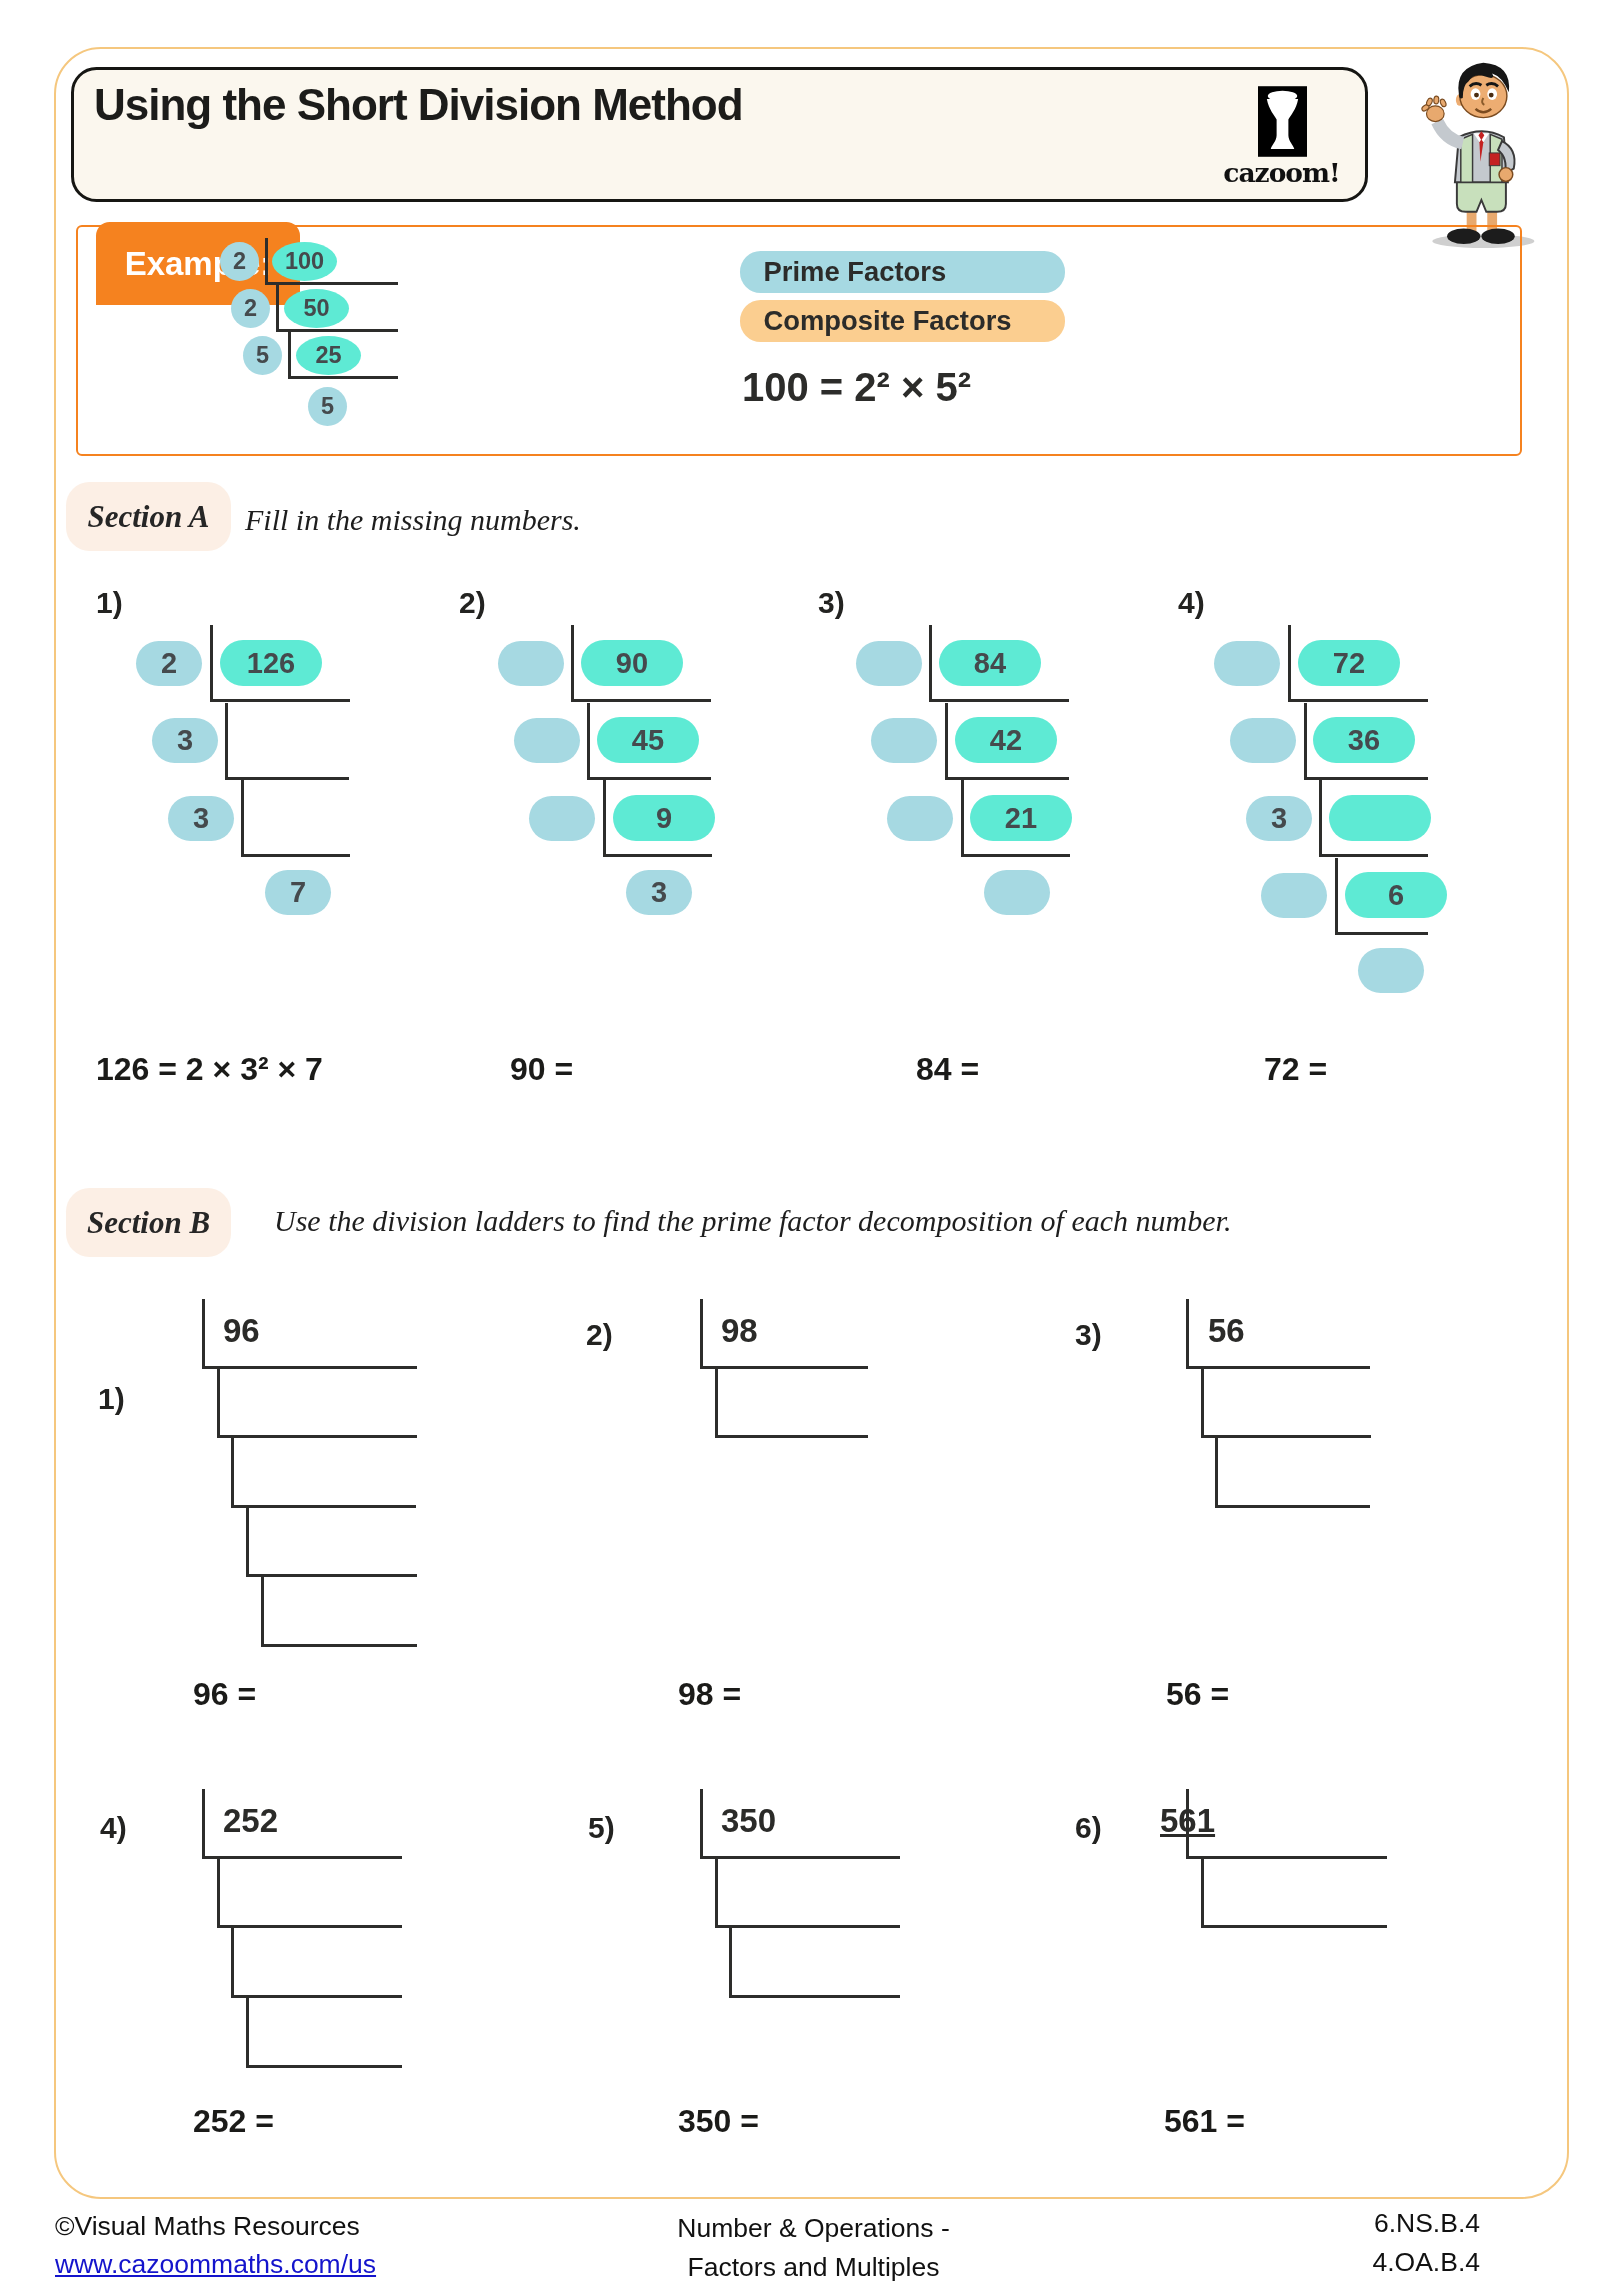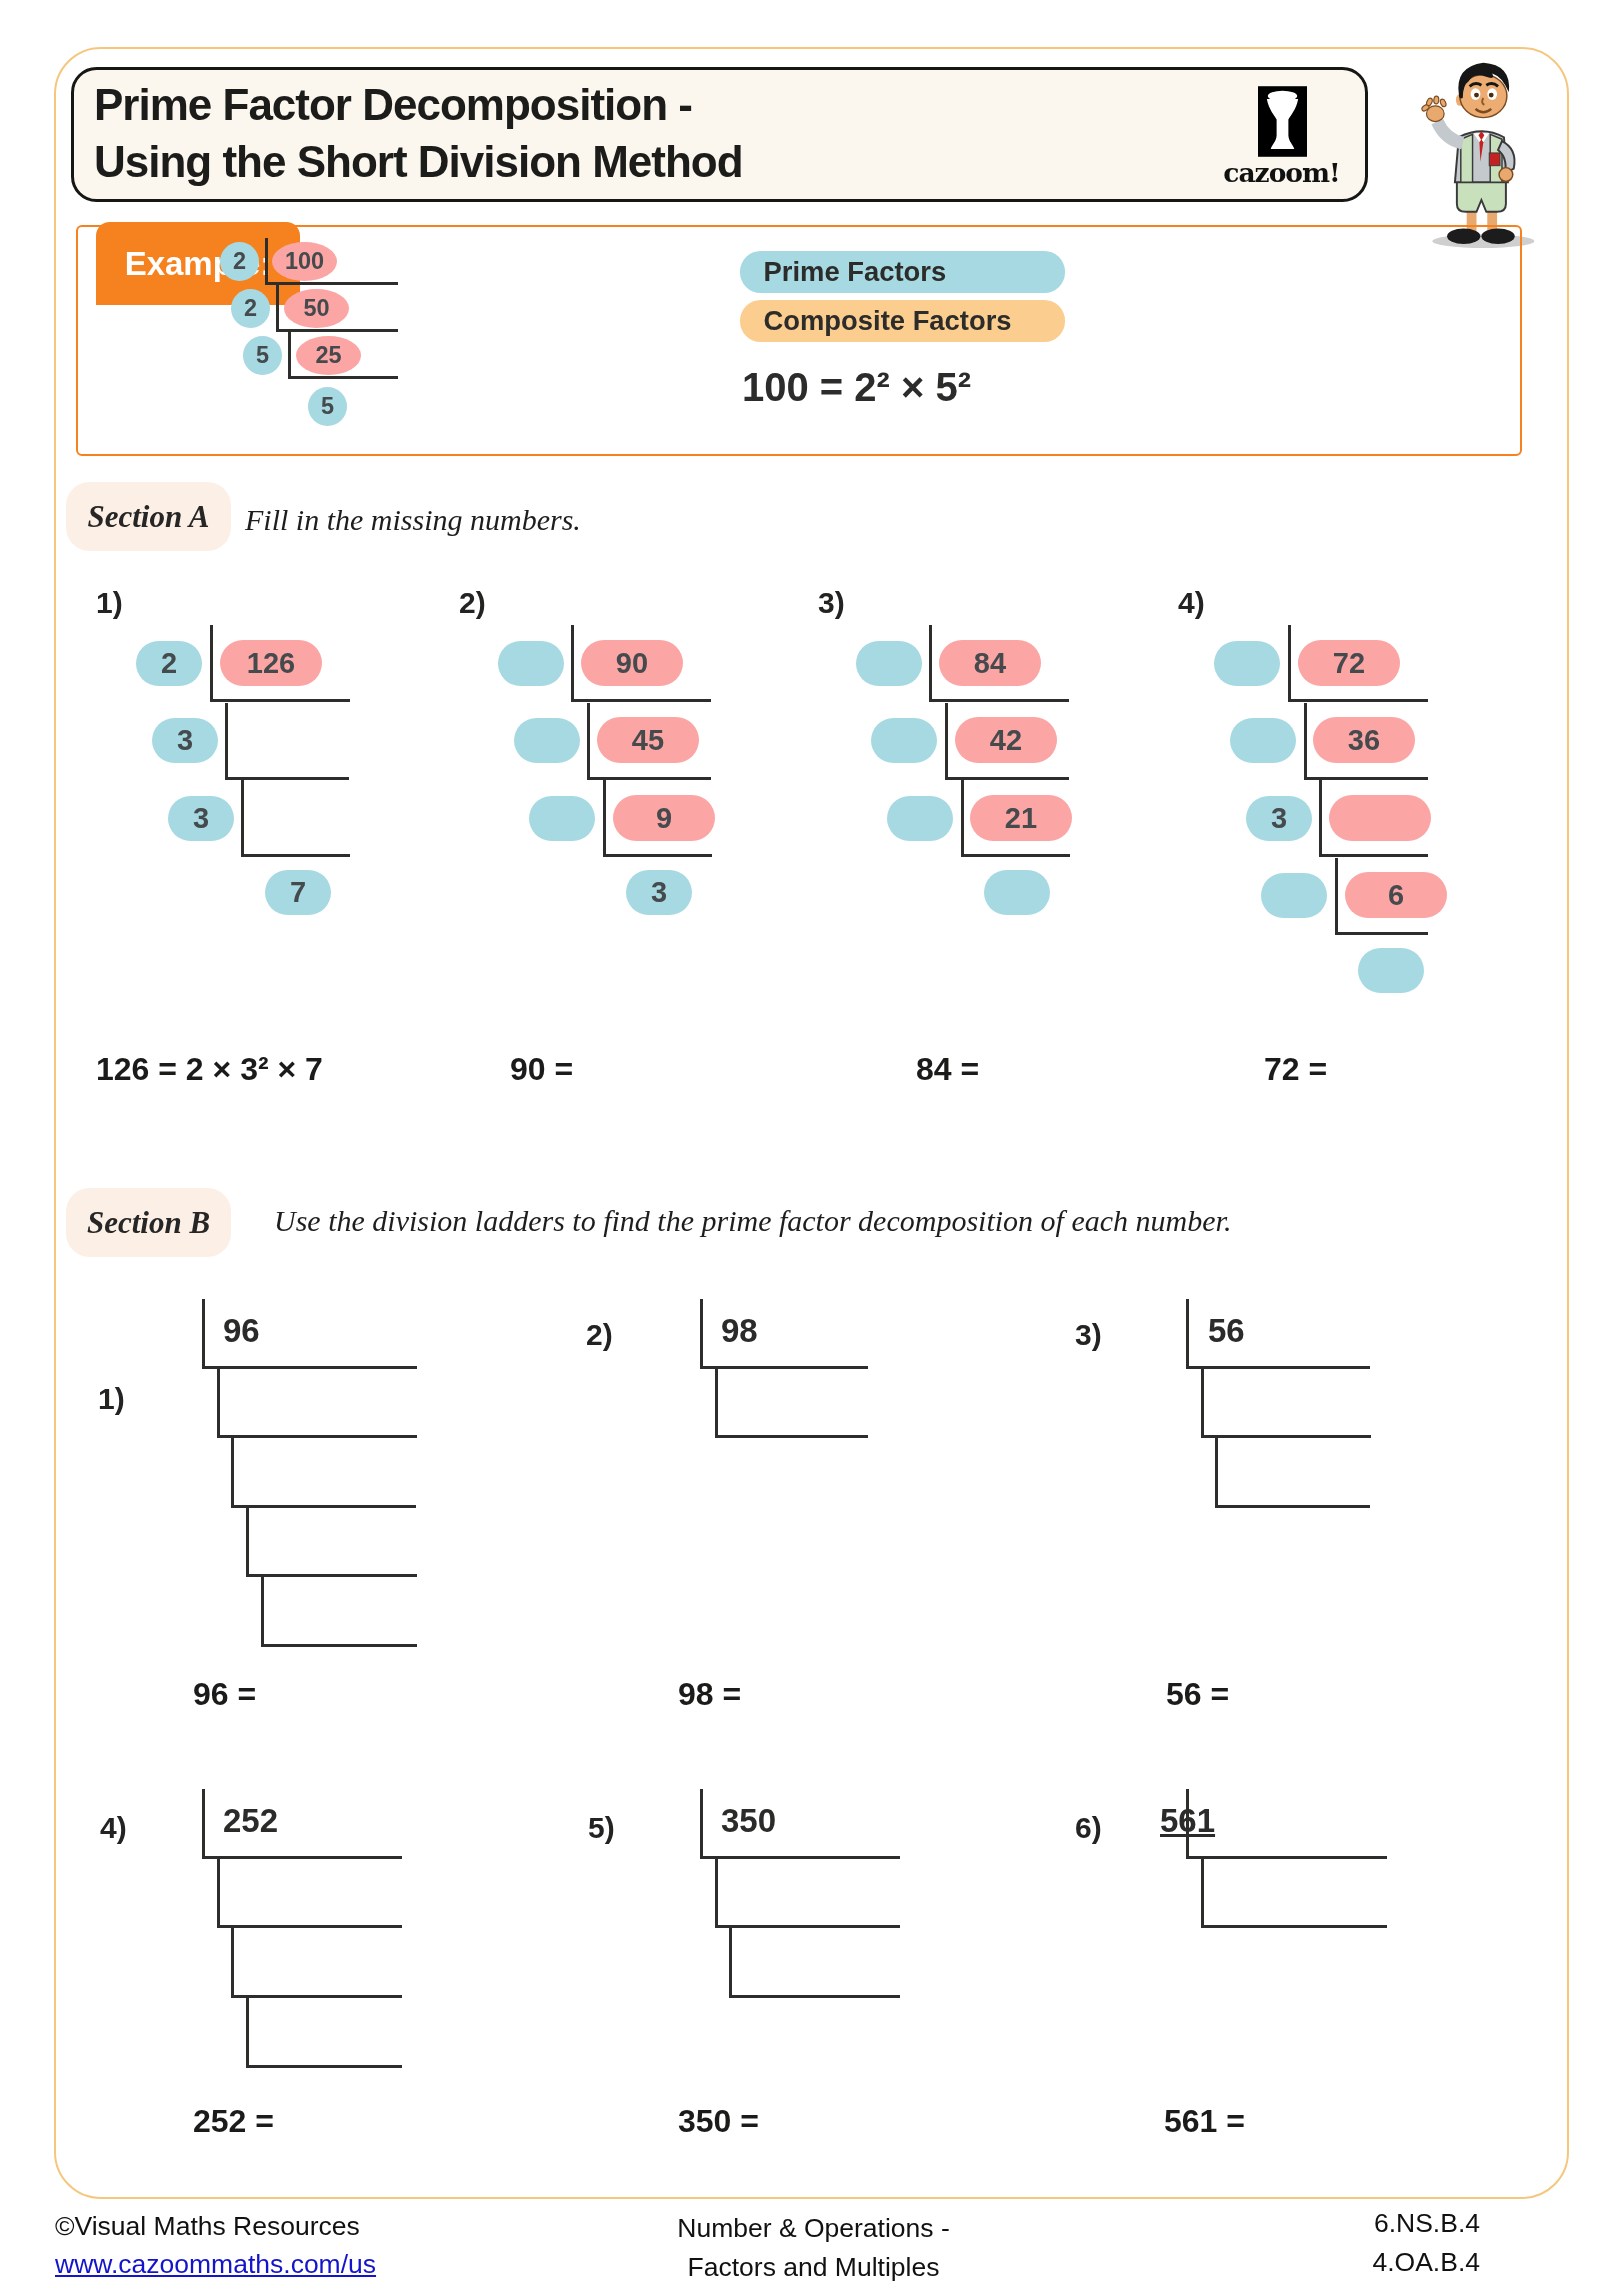--- a/index.html
+++ b/index.html
@@ -30,38 +30,37 @@
   .section-pill{left:66px;width:165px;height:69px;background:#FCEFE5;border-radius:23.5px;
         display:flex;align-items:center;justify-content:center;
         font-family:"Liberation Serif",serif;font-style:italic;font-weight:bold;
         font-size:31px;color:#262626;}
   .instruction{font-family:Liberation Serif, serif;font-style:italic;
         font-size:30px;color:#1e1e1e;line-height:46px;}
   .lcell{border-left:3.9px solid #2d2d2b;border-bottom:3.9px solid #2d2d2b;box-sizing:border-box;}
   .pill{display:flex;align-items:center;justify-content:center;font-weight:bold;
         color:#454a4d;border-radius:23.5px;font-size:29px;}
   .pill-blue{background:#A6D9E2;}
-  .pill-orange{background:#fca5a5;}
+  .pill-orange{background:#5eead4;}
   .pill-small{font-size:23.5px;border-radius:50%;}
   .plabel{font-weight:bold;font-size:30px;color:#232321;}
   .ladder-number{font-weight:bold;font-size:33px;color:#2b2b29;}
   .answer{font-weight:bold;font-size:32px;color:#1b1b19;white-space:nowrap;}
   .footer-text{font-size:26.5px;color:#111;}
   .footer-link{font-size:26.5px;color:#1414CC;text-decoration:underline;}
 </style>
 </head>
 <body>
 
 <div class="page">
 
   <div class="abs outer-frame"></div>
 
   <div class="abs title-box"></div>
   <div class="abs title-text" style="left:94px;top:76px;">
-    <div>Prime Factor Decomposition -</div>
     <div>Using the Short Division Method</div>
   </div>
 
   <div class="abs logo-box">
     <svg width="49" height="71" viewBox="0 0 50 72">
       <rect width="50" height="72" fill="#000"></rect>
       <ellipse cx="25" cy="10" rx="15" ry="5.5" fill="#fff"></ellipse>
       <path d="M9,13 C11,24 17,30 19,34 L19,50 C19,56 14,60 13,64 L37,64 C36,60 31,56 31,50 L31,34 C33,30 39,24 41,13 Z" fill="#fff"></path>
     </svg>
   </div>

